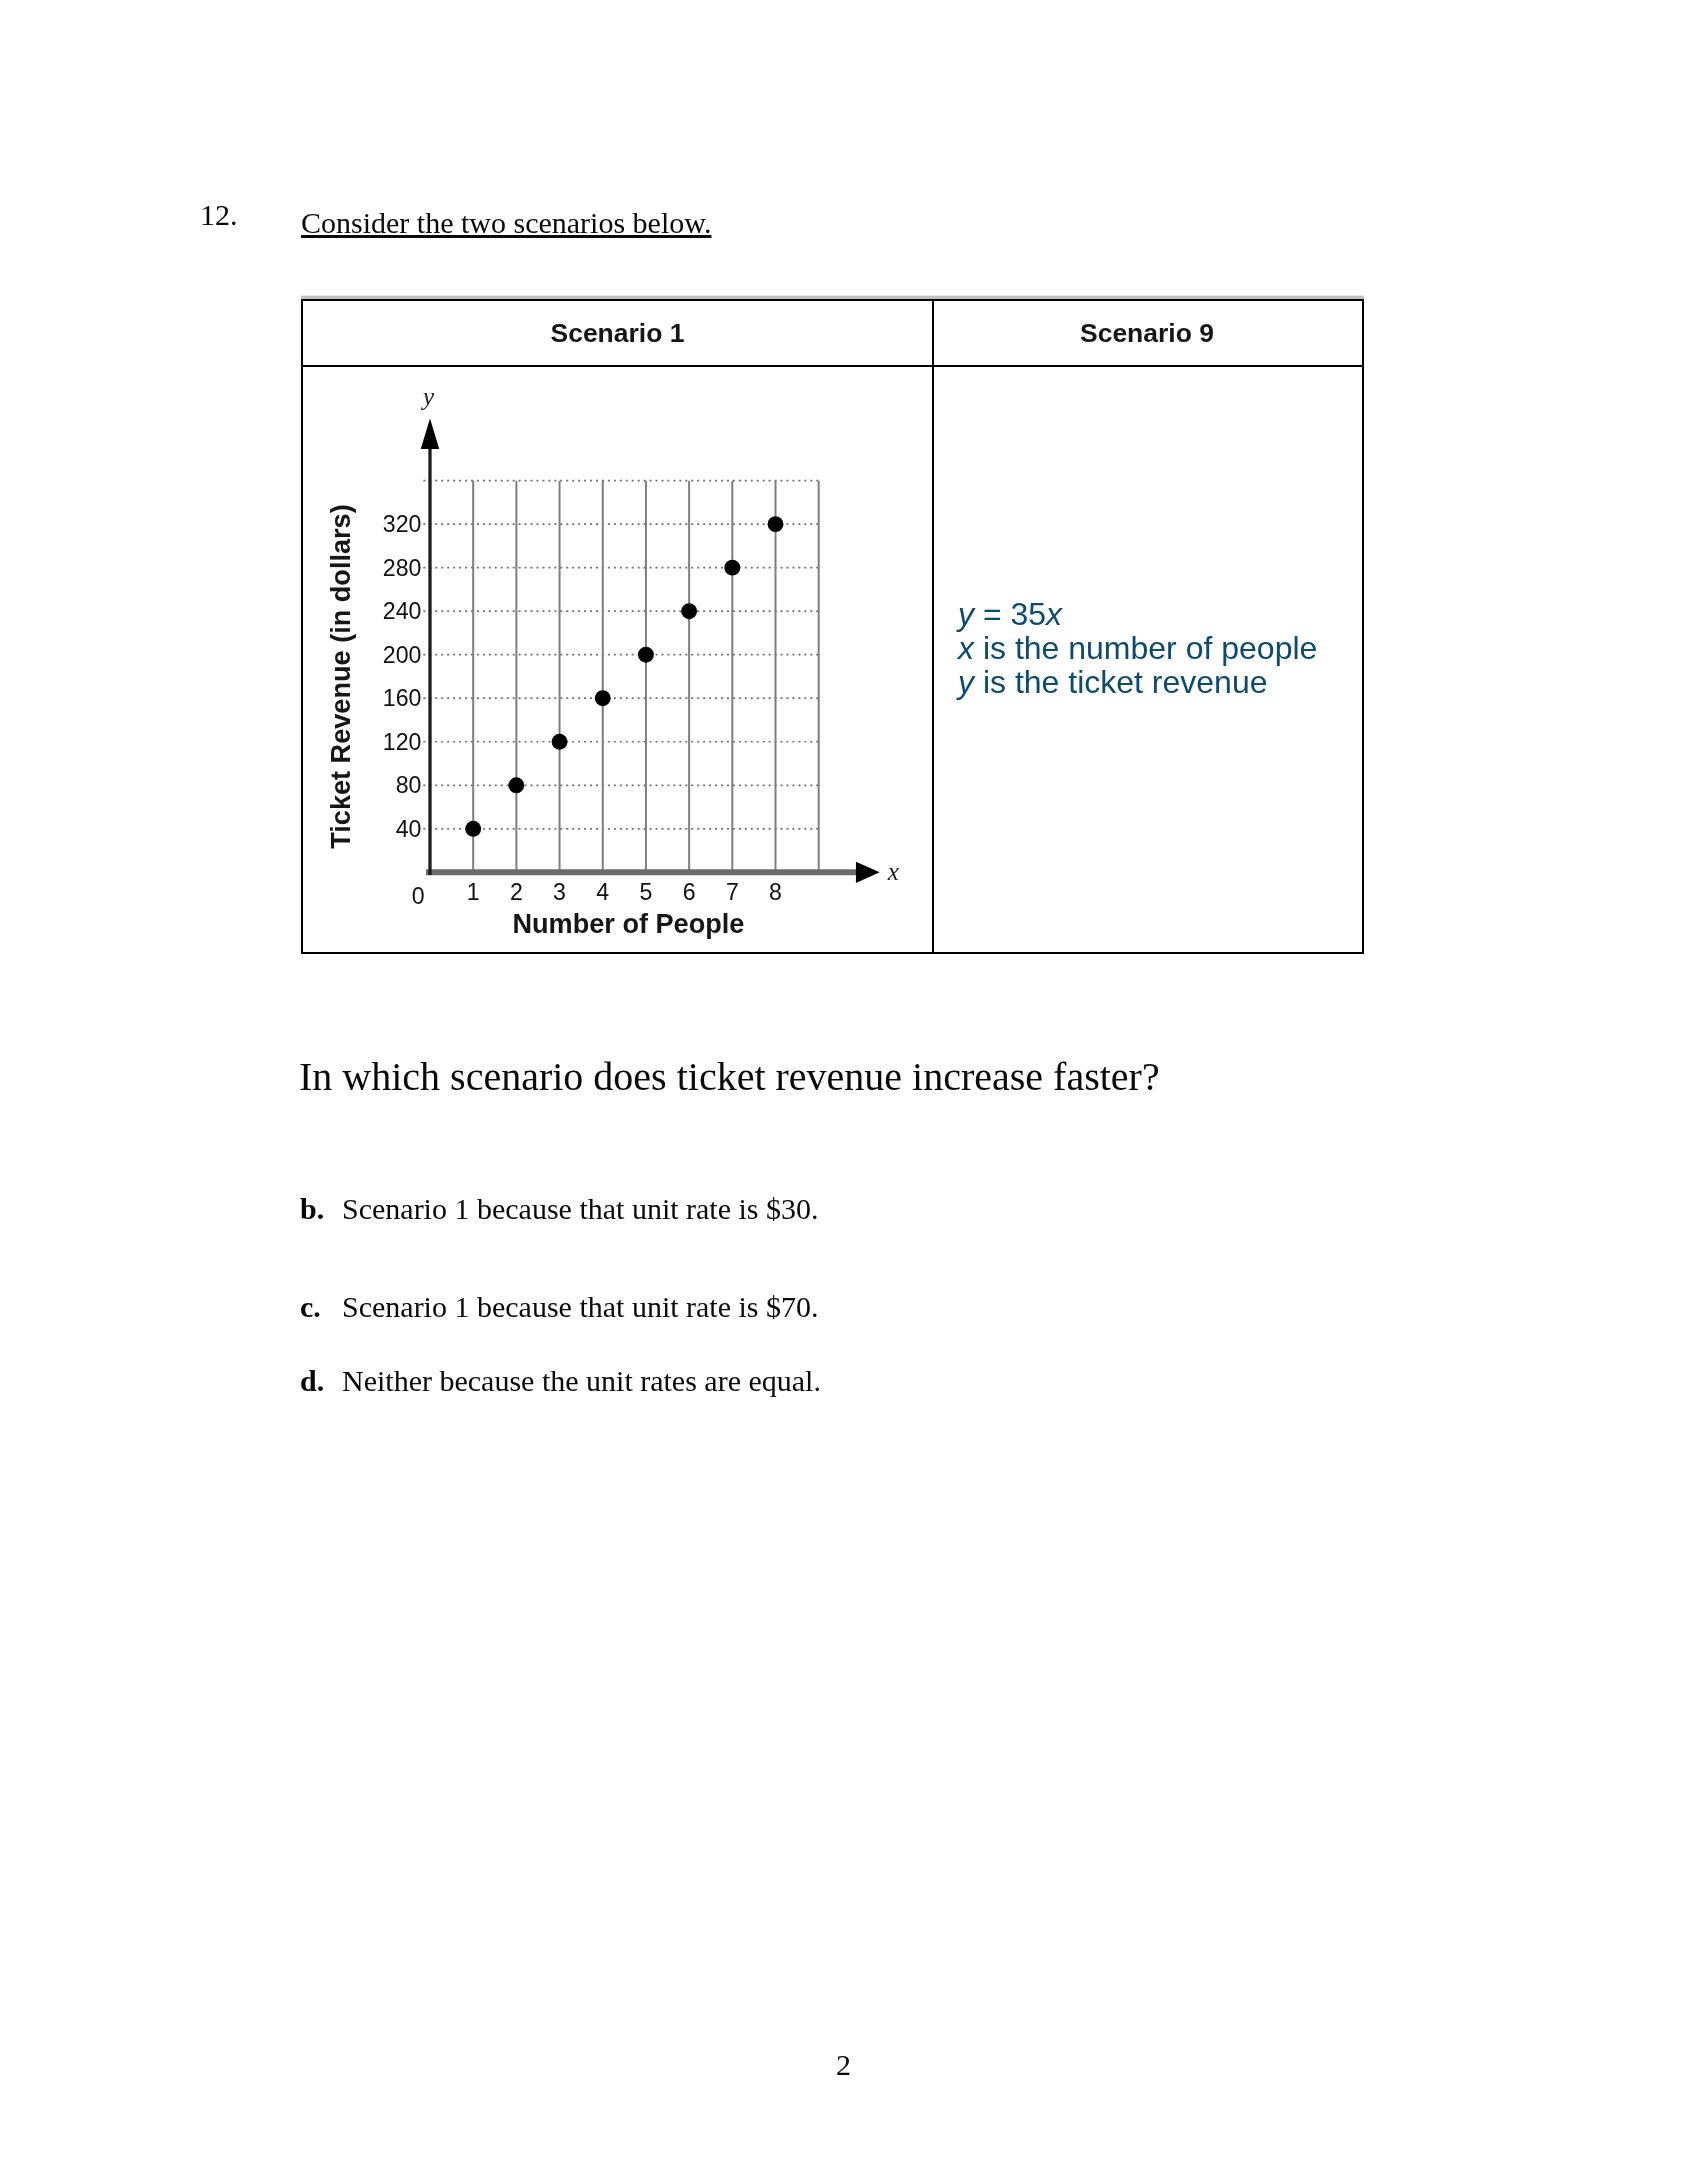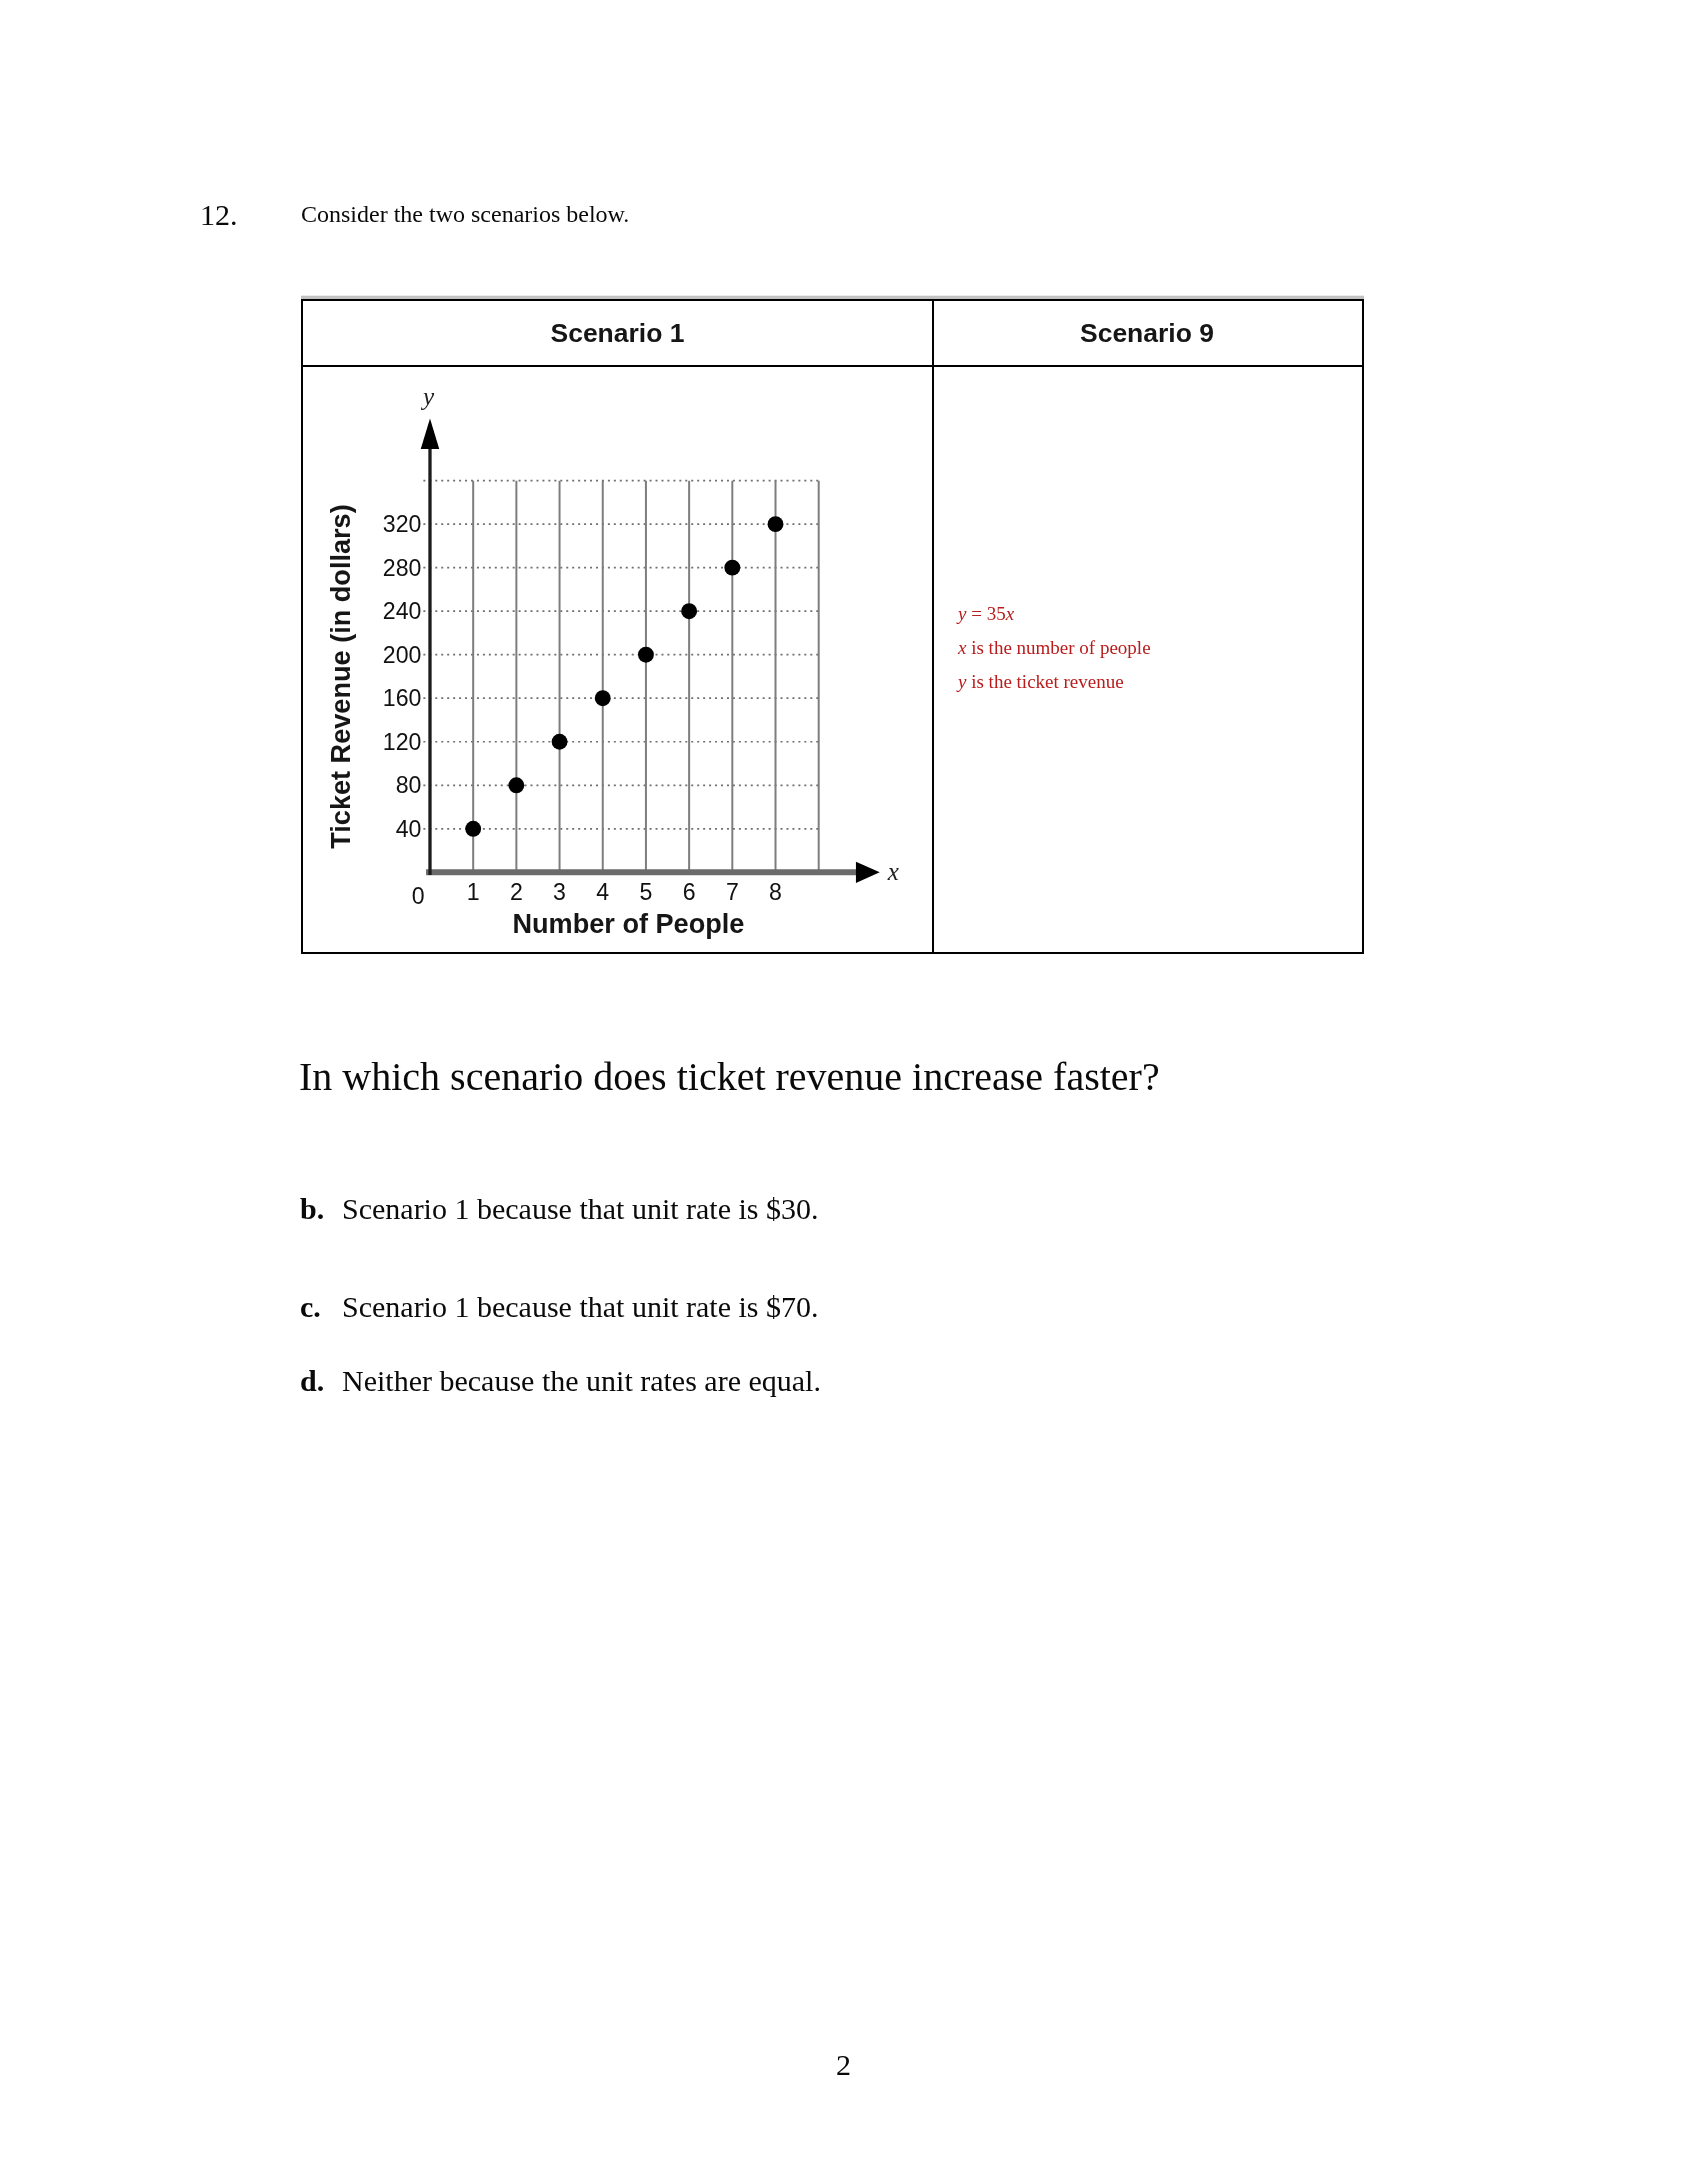--- a/index.html
+++ b/index.html
@@ -7,21 +7,21 @@
     position:relative;
     width:1687px;height:2183px;
     background:#ffffff;
     font-family:"Liberation Serif", serif;
     color:#0a0a0a;
     overflow:hidden;
   }
   
   .q-head{position:absolute;top:198px;left:0;width:1687px;height:37px;padding-left:31px;}
   .q-num{position:absolute;left:200px;top:0;font-size:30px;line-height:33px;}
-  .q-prompt{position:absolute;left:301px;top:0;font-size:24px;line-height:33px;}
+  .q-prompt{position:absolute;left:301px;top:8px;font-size:30px;line-height:33px;text-decoration:underline;}
 
   
   .sc-table{
     position:absolute;left:301px;top:299px;
     width:1063px;height:655px;
     border:2.6px solid #000;
     box-sizing:border-box;
     background:#fff;
     box-shadow:0 -3.3px 0 rgba(120,120,120,.45);
   }
@@ -30,22 +30,22 @@
     flex:0 0 auto;display:flex;align-items:center;justify-content:center;
     font-family:"Liberation Sans", sans-serif;
     font-weight:bold;font-size:26.5px;color:#161616;
   }
   .sc-th1{width:629px;}
   .sc-th2{width:426px;border-left:2.6px solid #000;box-sizing:content-box;}
   .sc-tbody{display:flex;height:586px;}
   .sc-cell1{width:629px;position:relative;}
   .sc-cell2{
     width:426px;border-left:2.6px solid #000;box-sizing:content-box;
-    font-family:Liberation Serif, serif;
-    font-size:19px;line-height:34px;color:#b91c1c;
+    font-family:Liberation Sans, sans-serif;
+    font-size:32px;line-height:34px;color:#0c4a6e;
     padding:230px 0 0 24px;box-sizing:border-box;
   }
   .sc-cell2 .it{font-style:italic;}
   #graph-svg{position:absolute;left:0;top:0;}
 
   
   .question{position:absolute;left:299px;top:1060px;font-size:40px;line-height:33px;}
   .opt{position:absolute;left:300px;font-size:30px;line-height:33px;}
   .opt-letter{display:inline-block;min-width:42px;font-weight:bold;}
   #opt-a{top:1139px;}

